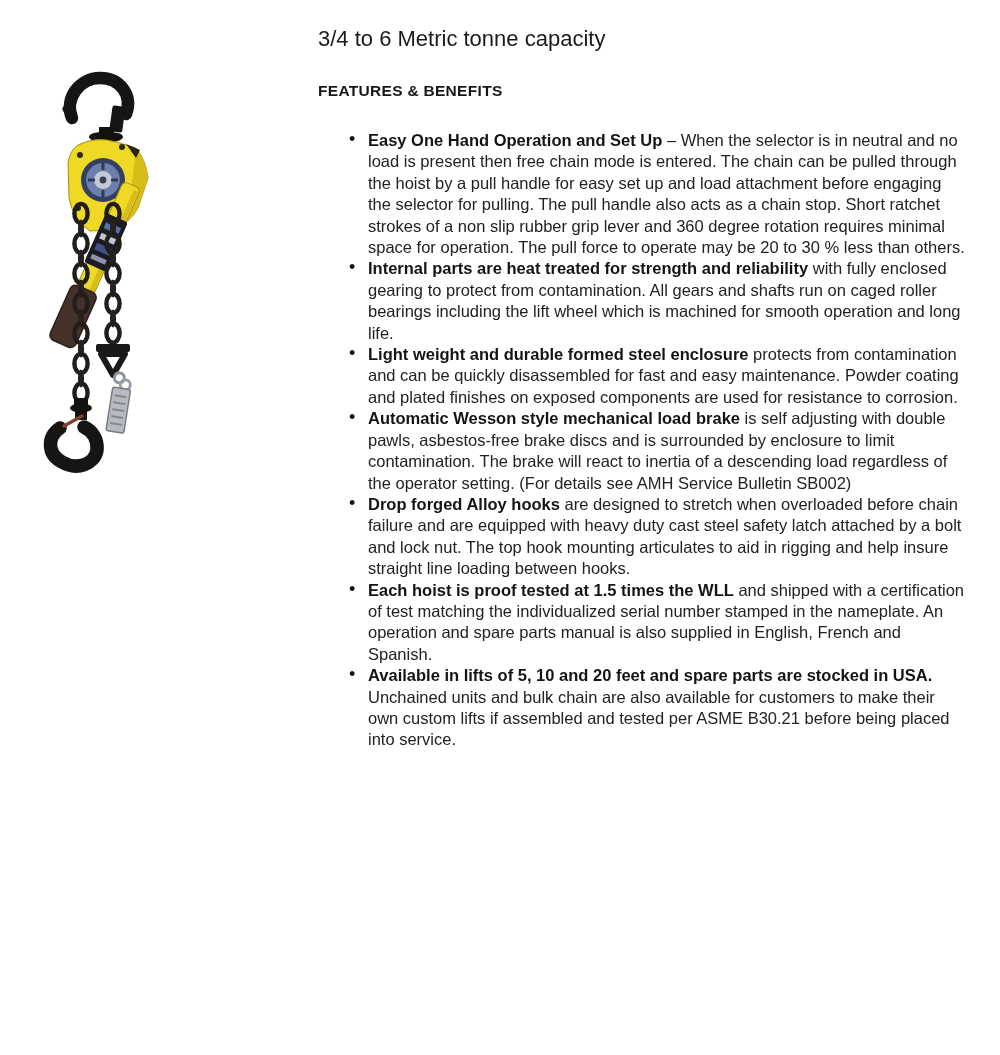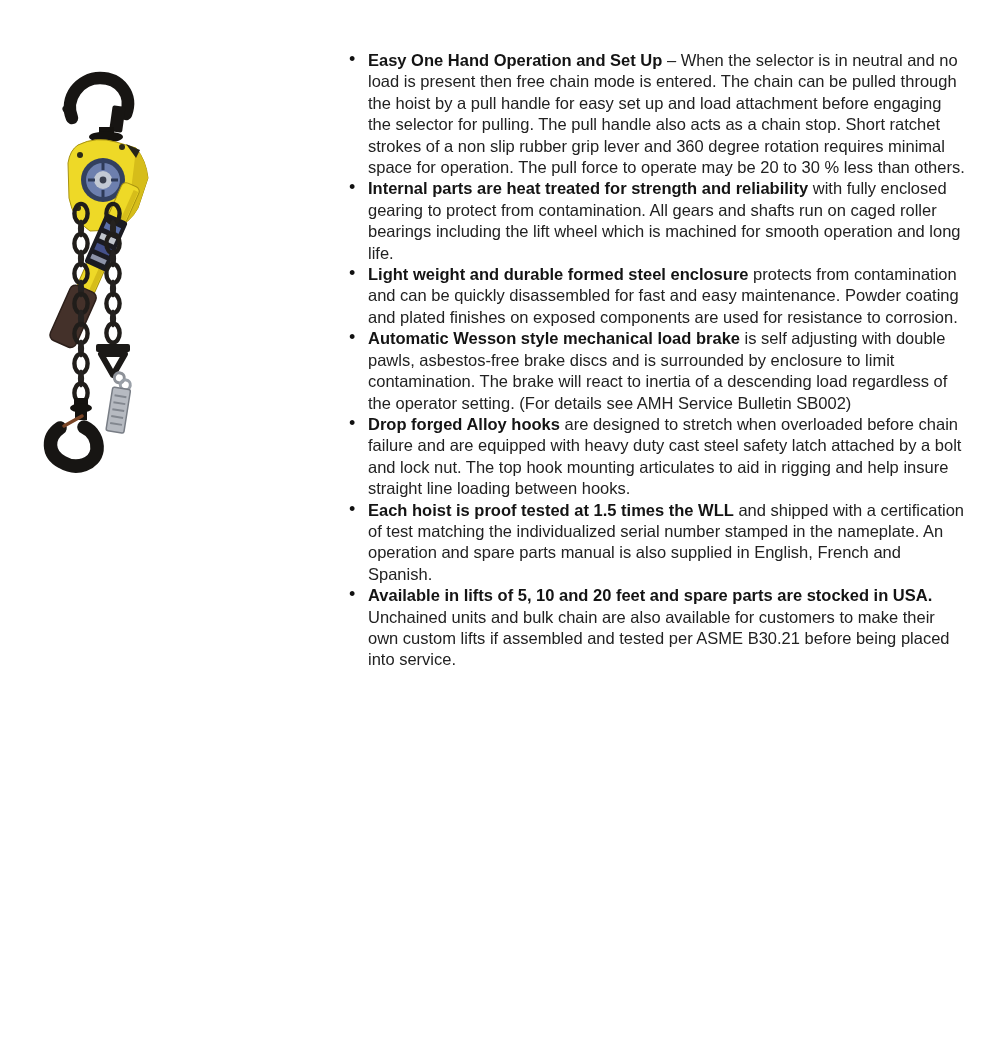--- a/index.html
+++ b/index.html
@@ -141,20 +141,22 @@
     <g transform="rotate(9 102 332)">
       <circle cx="101" cy="330" r="5" fill="none" stroke="#8d9198" stroke-width="3"></circle>
       <circle cx="108" cy="336" r="5" fill="none" stroke="#9aa0a8" stroke-width="3"></circle>
       <rect x="96" y="340" width="18" height="44" rx="2" fill="#b6bac1" stroke="#787d85" stroke-width="1.5"></rect>
       <path d="M 99 348 H 111 M 99 355 H 111 M 99 362 H 111 M 99 369 H 111 M 99 376 H 111" stroke="#82878f" stroke-width="2"></path>
     </g>
   </svg>
 </div>
 
 <div class="content">
+  <div class="subtitle">3/4 to 6 Metric tonne capacity</div>
+  <div class="section-heading">FEATURES &amp; BENEFITS</div>
   <ul class="features" id="features-list">
   <li><b>Easy One Hand Operation and Set Up</b><span> – When the selector is in neutral and no load is present then free chain mode is entered. The chain can be pulled through the hoist by a pull handle for easy set up and load attachment before engaging the selector for pulling. The pull handle also acts as a chain stop. Short ratchet strokes of a non slip rubber grip lever and 360 degree rotation requires minimal space for operation. The pull force to operate may be 20 to 30 % less than others.</span></li>
 
 
   <li><b>Internal parts are heat treated for strength and reliability</b><span> with fully enclosed gearing to protect from contamination. All gears and shafts run on caged roller bearings including the lift wheel which is machined for smooth operation and long life.</span></li>
 
   <li><b>Light weight and durable formed steel enclosure</b><span> protects from contamination and can be quickly disassembled for fast and easy maintenance. Powder coating and plated finishes on exposed components are used for resistance to corrosion.</span></li>
 
   <li><b>Automatic Wesson style mechanical load brake</b><span> is self adjusting with double pawls, asbestos-free brake discs and is surrounded by enclosure to limit contamination. The brake will react to inertia of a descending load regardless of the operator setting. (For details see AMH Service Bulletin SB002)</span></li>
 

